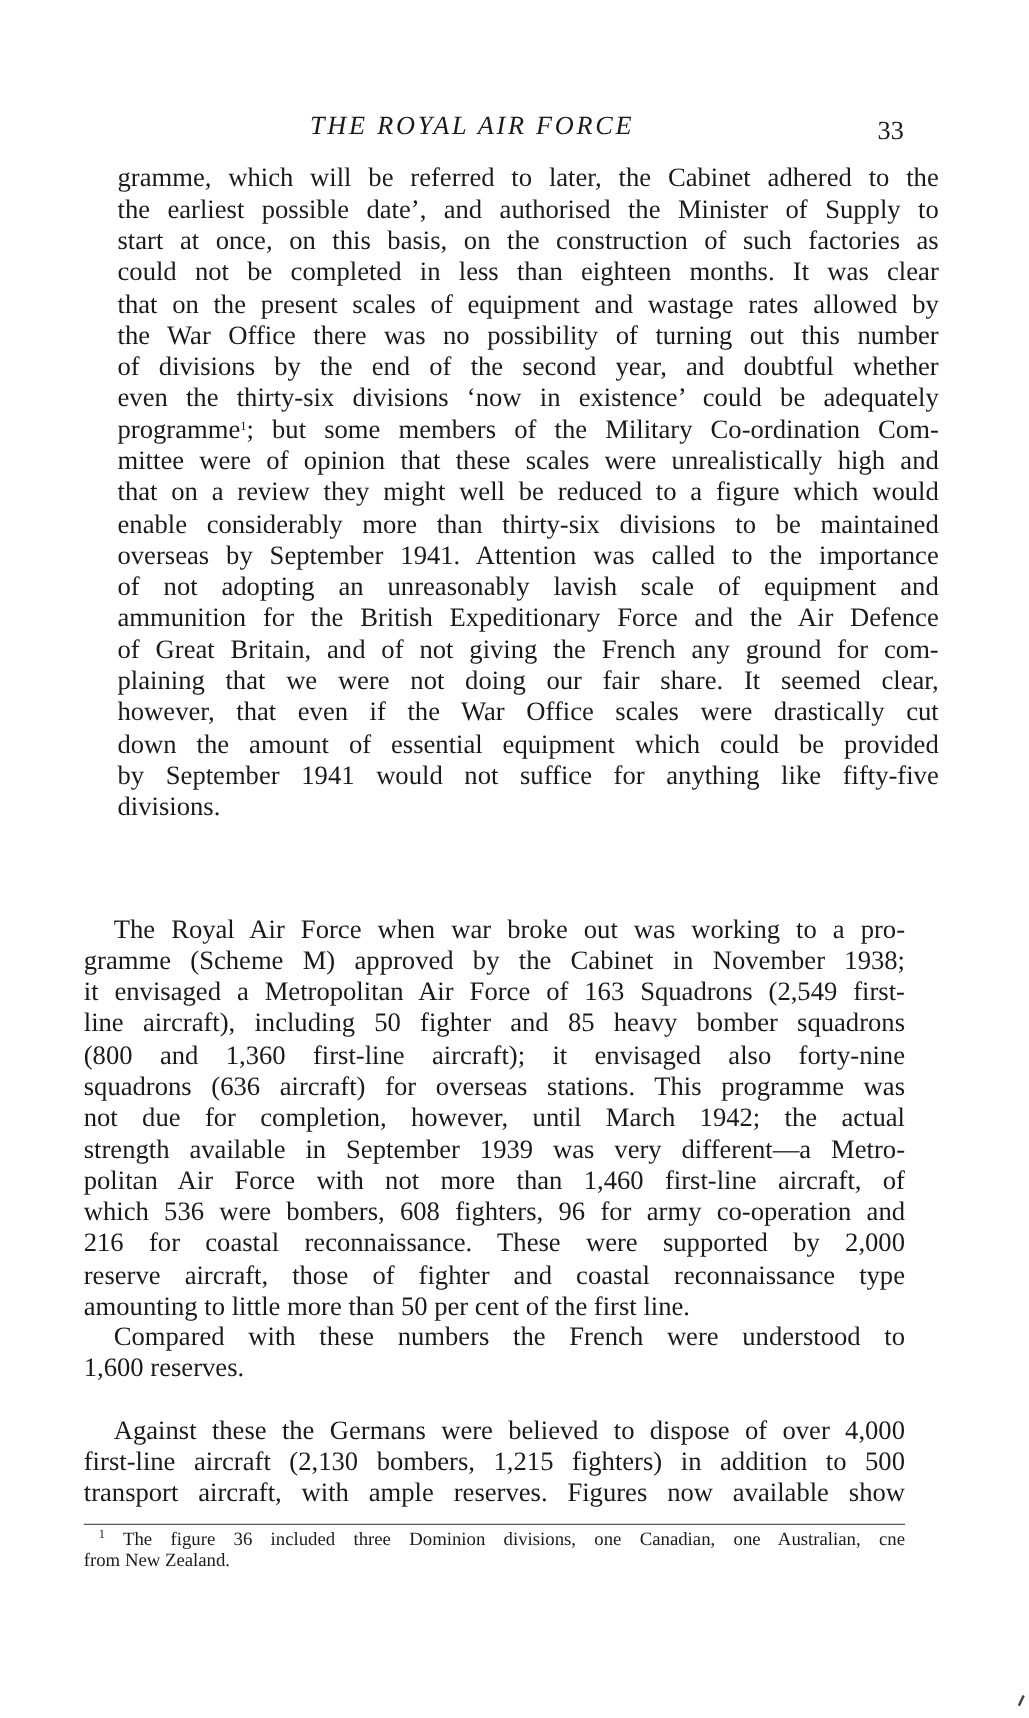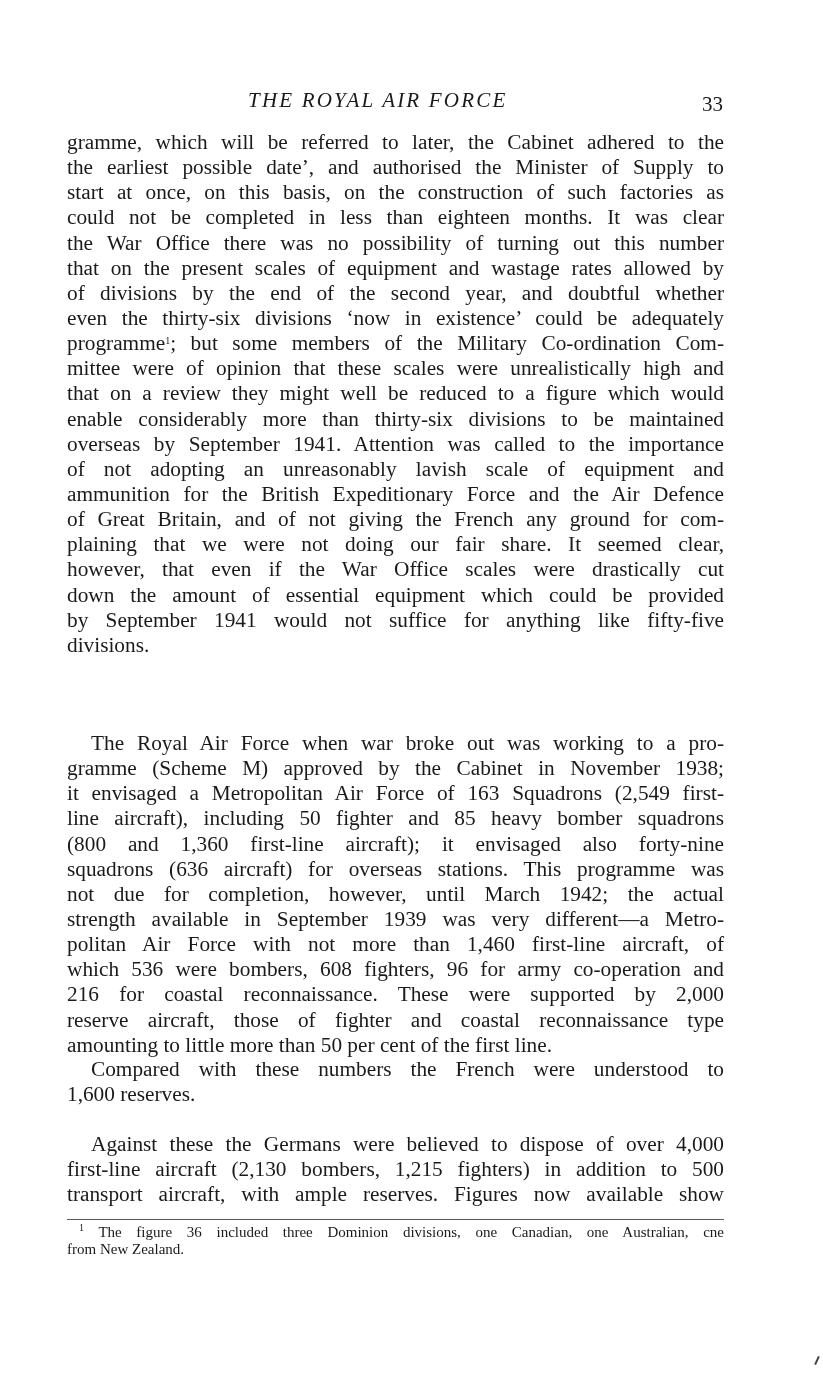--- a/index.html
+++ b/index.html
@@ -58,21 +58,21 @@
       text-align-last: justify;
       white-space: nowrap;
       overflow: visible;
     }
     .line.last {
       text-align-last: left;
     }
     .line.indent {
       padding-left: 24px;
     }
-    .para1 { top: 130px; }
+    .para1 { top: 130px; margin-left: 27px; }
     .para2 { top: 731px; }
     .para3 { top: 1057px; }
     .para4 { top: 1132px; }
     .rule {
       position: absolute;
       left: 67px;
       top: 1219px;
       width: 657px;
       height: 0;
       border-top: 1.2px solid #5a5a5a;
@@ -117,22 +117,22 @@
   <div class="running-head">
     <span class="running-title">THE ROYAL AIR FORCE</span>
     <span class="page-number">33</span>
   </div>
 
   <div class="body-text para1">
     <span class="line">gramme, which will be referred to later, the Cabinet adhered to the</span>
     <span class="line">the earliest possible date’, and authorised the Minister of Supply to</span>
     <span class="line">start at once, on this basis, on the construction of such factories as</span>
     <span class="line">could not be completed in less than eighteen months. It was clear</span>
+    <span class="line">that on the present scales of equipment and wastage rates allowed by</span>
     <span class="line">the War Office there was no possibility of turning out this number</span>
-    <span class="line">that on the present scales of equipment and wastage rates allowed by</span>
     <span class="line">of divisions by the end of the second year, and doubtful whether</span>
     <span class="line">even the thirty-six divisions ‘now in existence’ could be adequately</span>
     <span class="line"><span>programme</span><sup class="fn">1</sup><span>; but some members of the Military Co-ordination Com-</span></span>
     <span class="line">mittee were of opinion that these scales were unrealistically high and</span>
     <span class="line">that on a review they might well be reduced to a figure which would</span>
     <span class="line">enable considerably more than thirty-six divisions to be maintained</span>
     <span class="line">overseas by September 1941. Attention was called to the importance</span>
     <span class="line">of not adopting an unreasonably lavish scale of equipment and</span>
     <span class="line">ammunition for the British Expeditionary Force and the Air Defence</span>
     <span class="line">of Great Britain, and of not giving the French any ground for com-</span>

